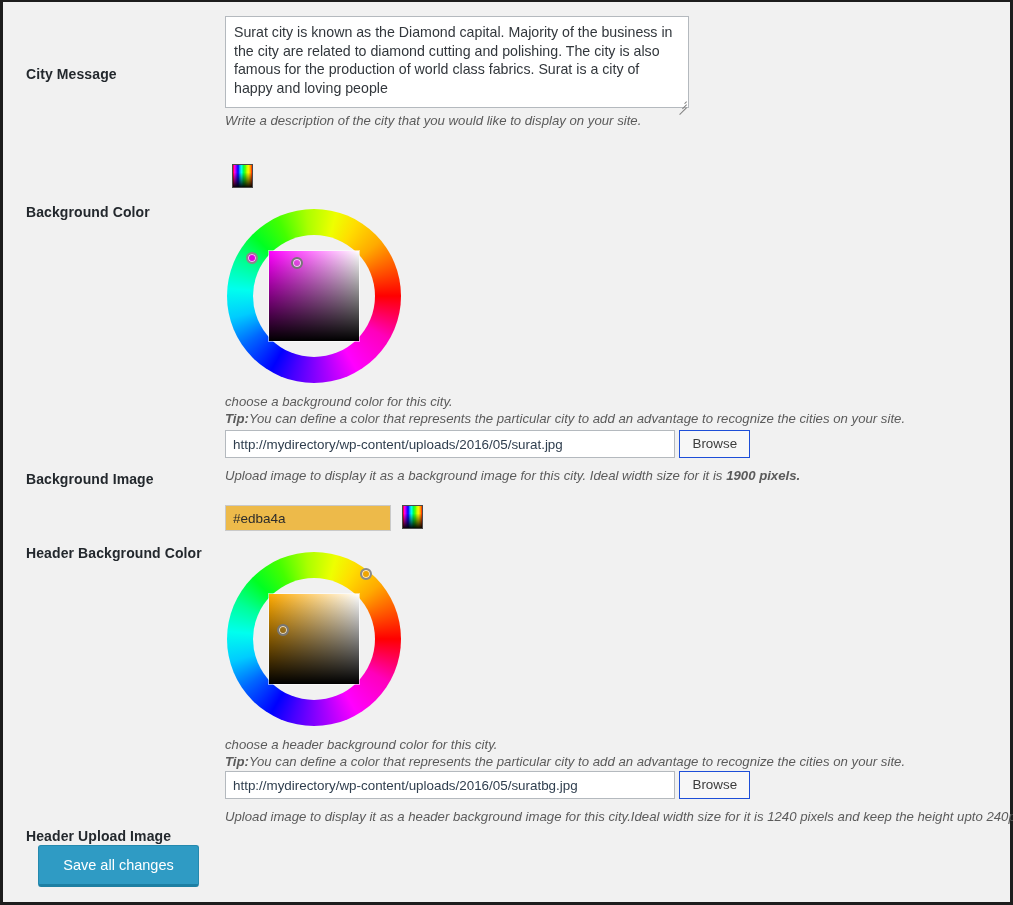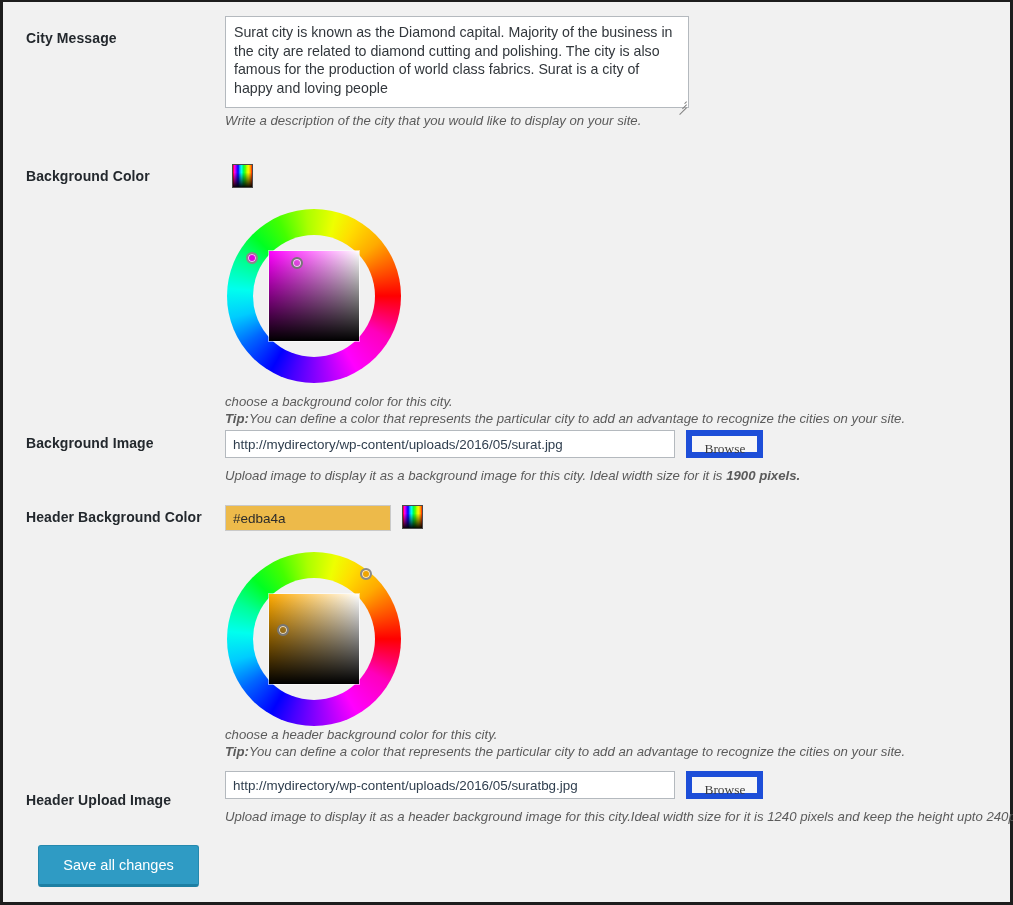--- a/index.html
+++ b/index.html
@@ -39,20 +39,21 @@
   }
 
   .label-cell {
     position: absolute;
     left: 23px;
     width: 190px;
     font-size: 14px;
     font-weight: 600;
     color: #23282d;
     letter-spacing: 0.1px;
+    margin-top: 36px;
   }
 
   .field-cell {
     position: absolute;
     left: 222px;
   }
 
   
   .city-textarea {
     width: 446px;
@@ -217,28 +218,27 @@
     background: #fff;
     font-family: "Liberation Sans", sans-serif;
     font-size: 13.4px;
     color: #2f3e4e;
     outline: none;
     vertical-align: top;
   }
   .browse-btn {
     display: inline-block;
     vertical-align: top;
-    margin-left: 7px;
     height: 28px;
     line-height: 26px;
     padding: 0 12px;
     box-sizing: border-box;
-    border: 6px solid #1d4ed8;
+    border: 1px solid #1d4ed8;
     background: #f7f7f7;
-    font-family: Liberation Serif, serif;
+    font-family: Liberation Sans, sans-serif;
     font-size: 13.4px;
     color: #3c3c3c;
     cursor: pointer;
   }
 
   
   .save-btn {
     position: absolute;
     left: 35px;
     top: 843px;
@@ -320,21 +320,21 @@
           <div class="wheel-ring"></div>
           <div class="wheel-hole"></div>
           <div class="wheel-square">
             <div class="sq-sat" style="background:linear-gradient(to right, #ffaa00 0%, #ffffff 100%);"></div>
             <div class="sq-val"></div>
             <div class="marker hollow" style="left:16%; top:40%;"></div>
           </div>
           <div class="marker" style="left:80%; top:12.5%; background:#f0a500;"></div>
         </div>
 
-        <div class="desc" style="margin-top:0;">choose a header background color for this city.</div>
+        <div class="desc" style="margin-top:10px;">choose a header background color for this city.</div>
         <div class="desc">
           <b>Tip:</b><span>You can define a color that represents the particular city to add an advantage to recognize the cities on your site.</span>
         </div>
       </div>
     </div>
 
     <div class="row" style="top:769px;">
       <div class="label-cell" style="top:21px;">Header Upload Image</div>
       <div class="field-cell" style="top:0px;">
         <input class="url-input" type="text" value="http://mydirectory/wp-content/uploads/2016/05/suratbg.jpg" style="">

